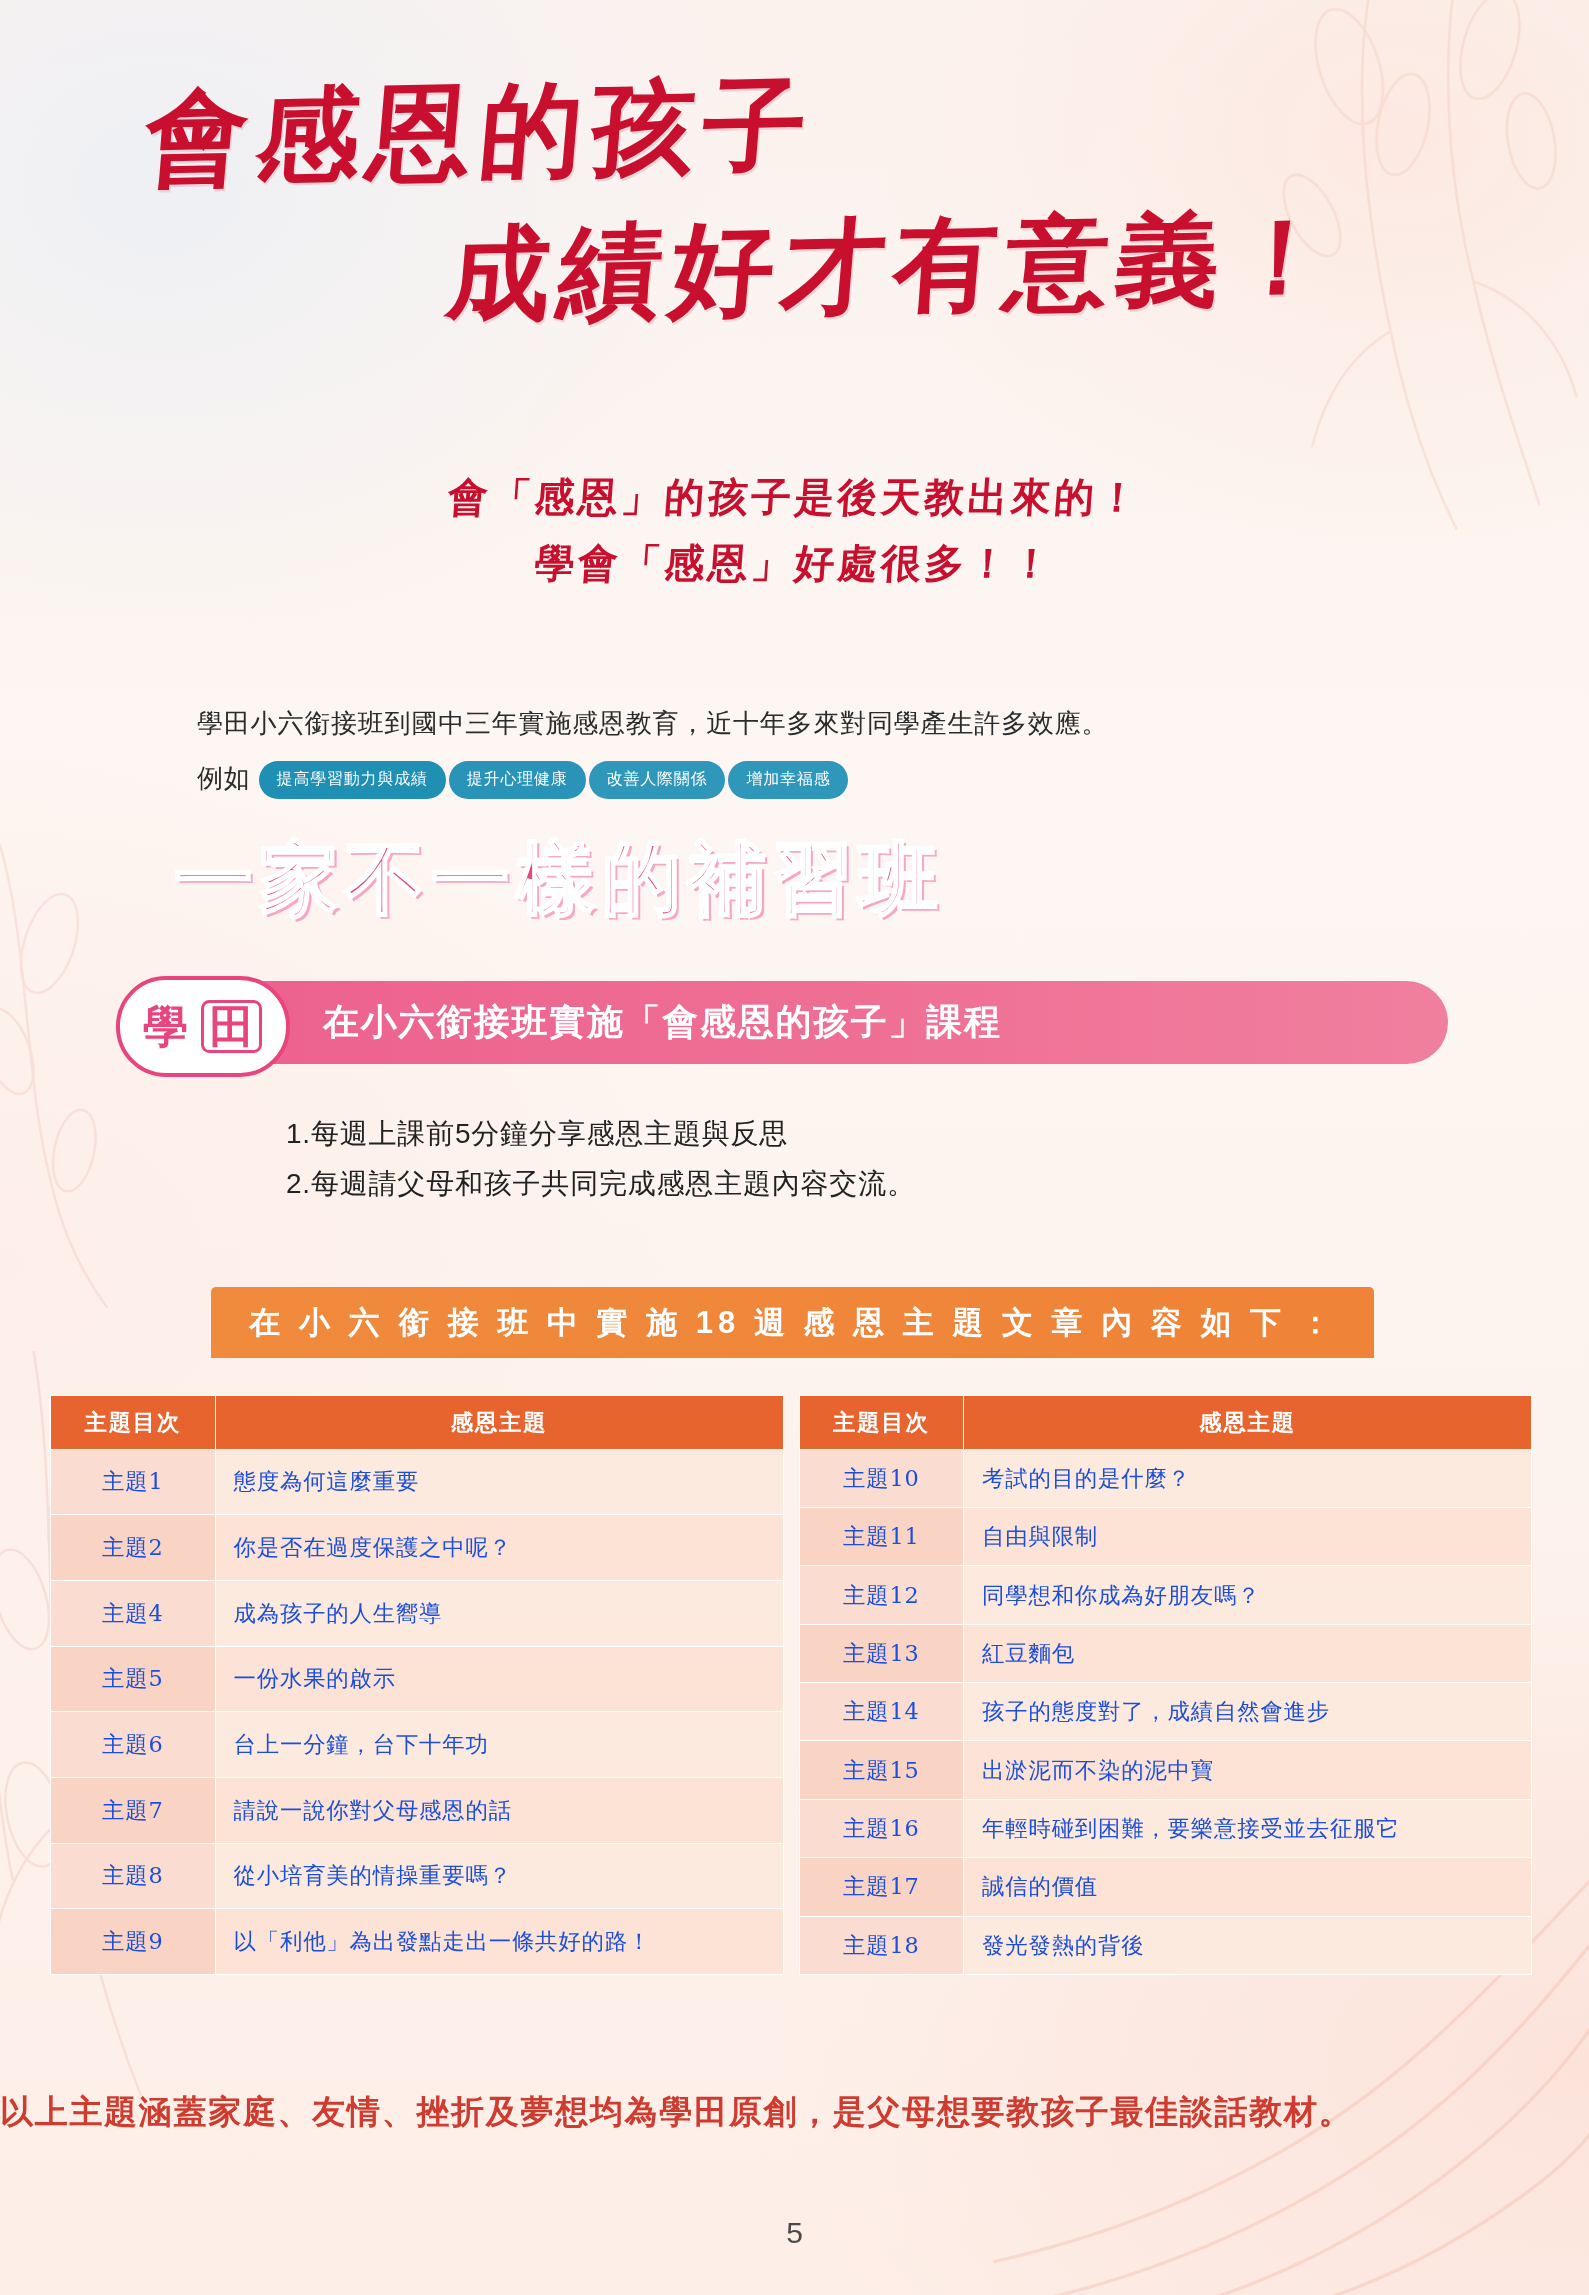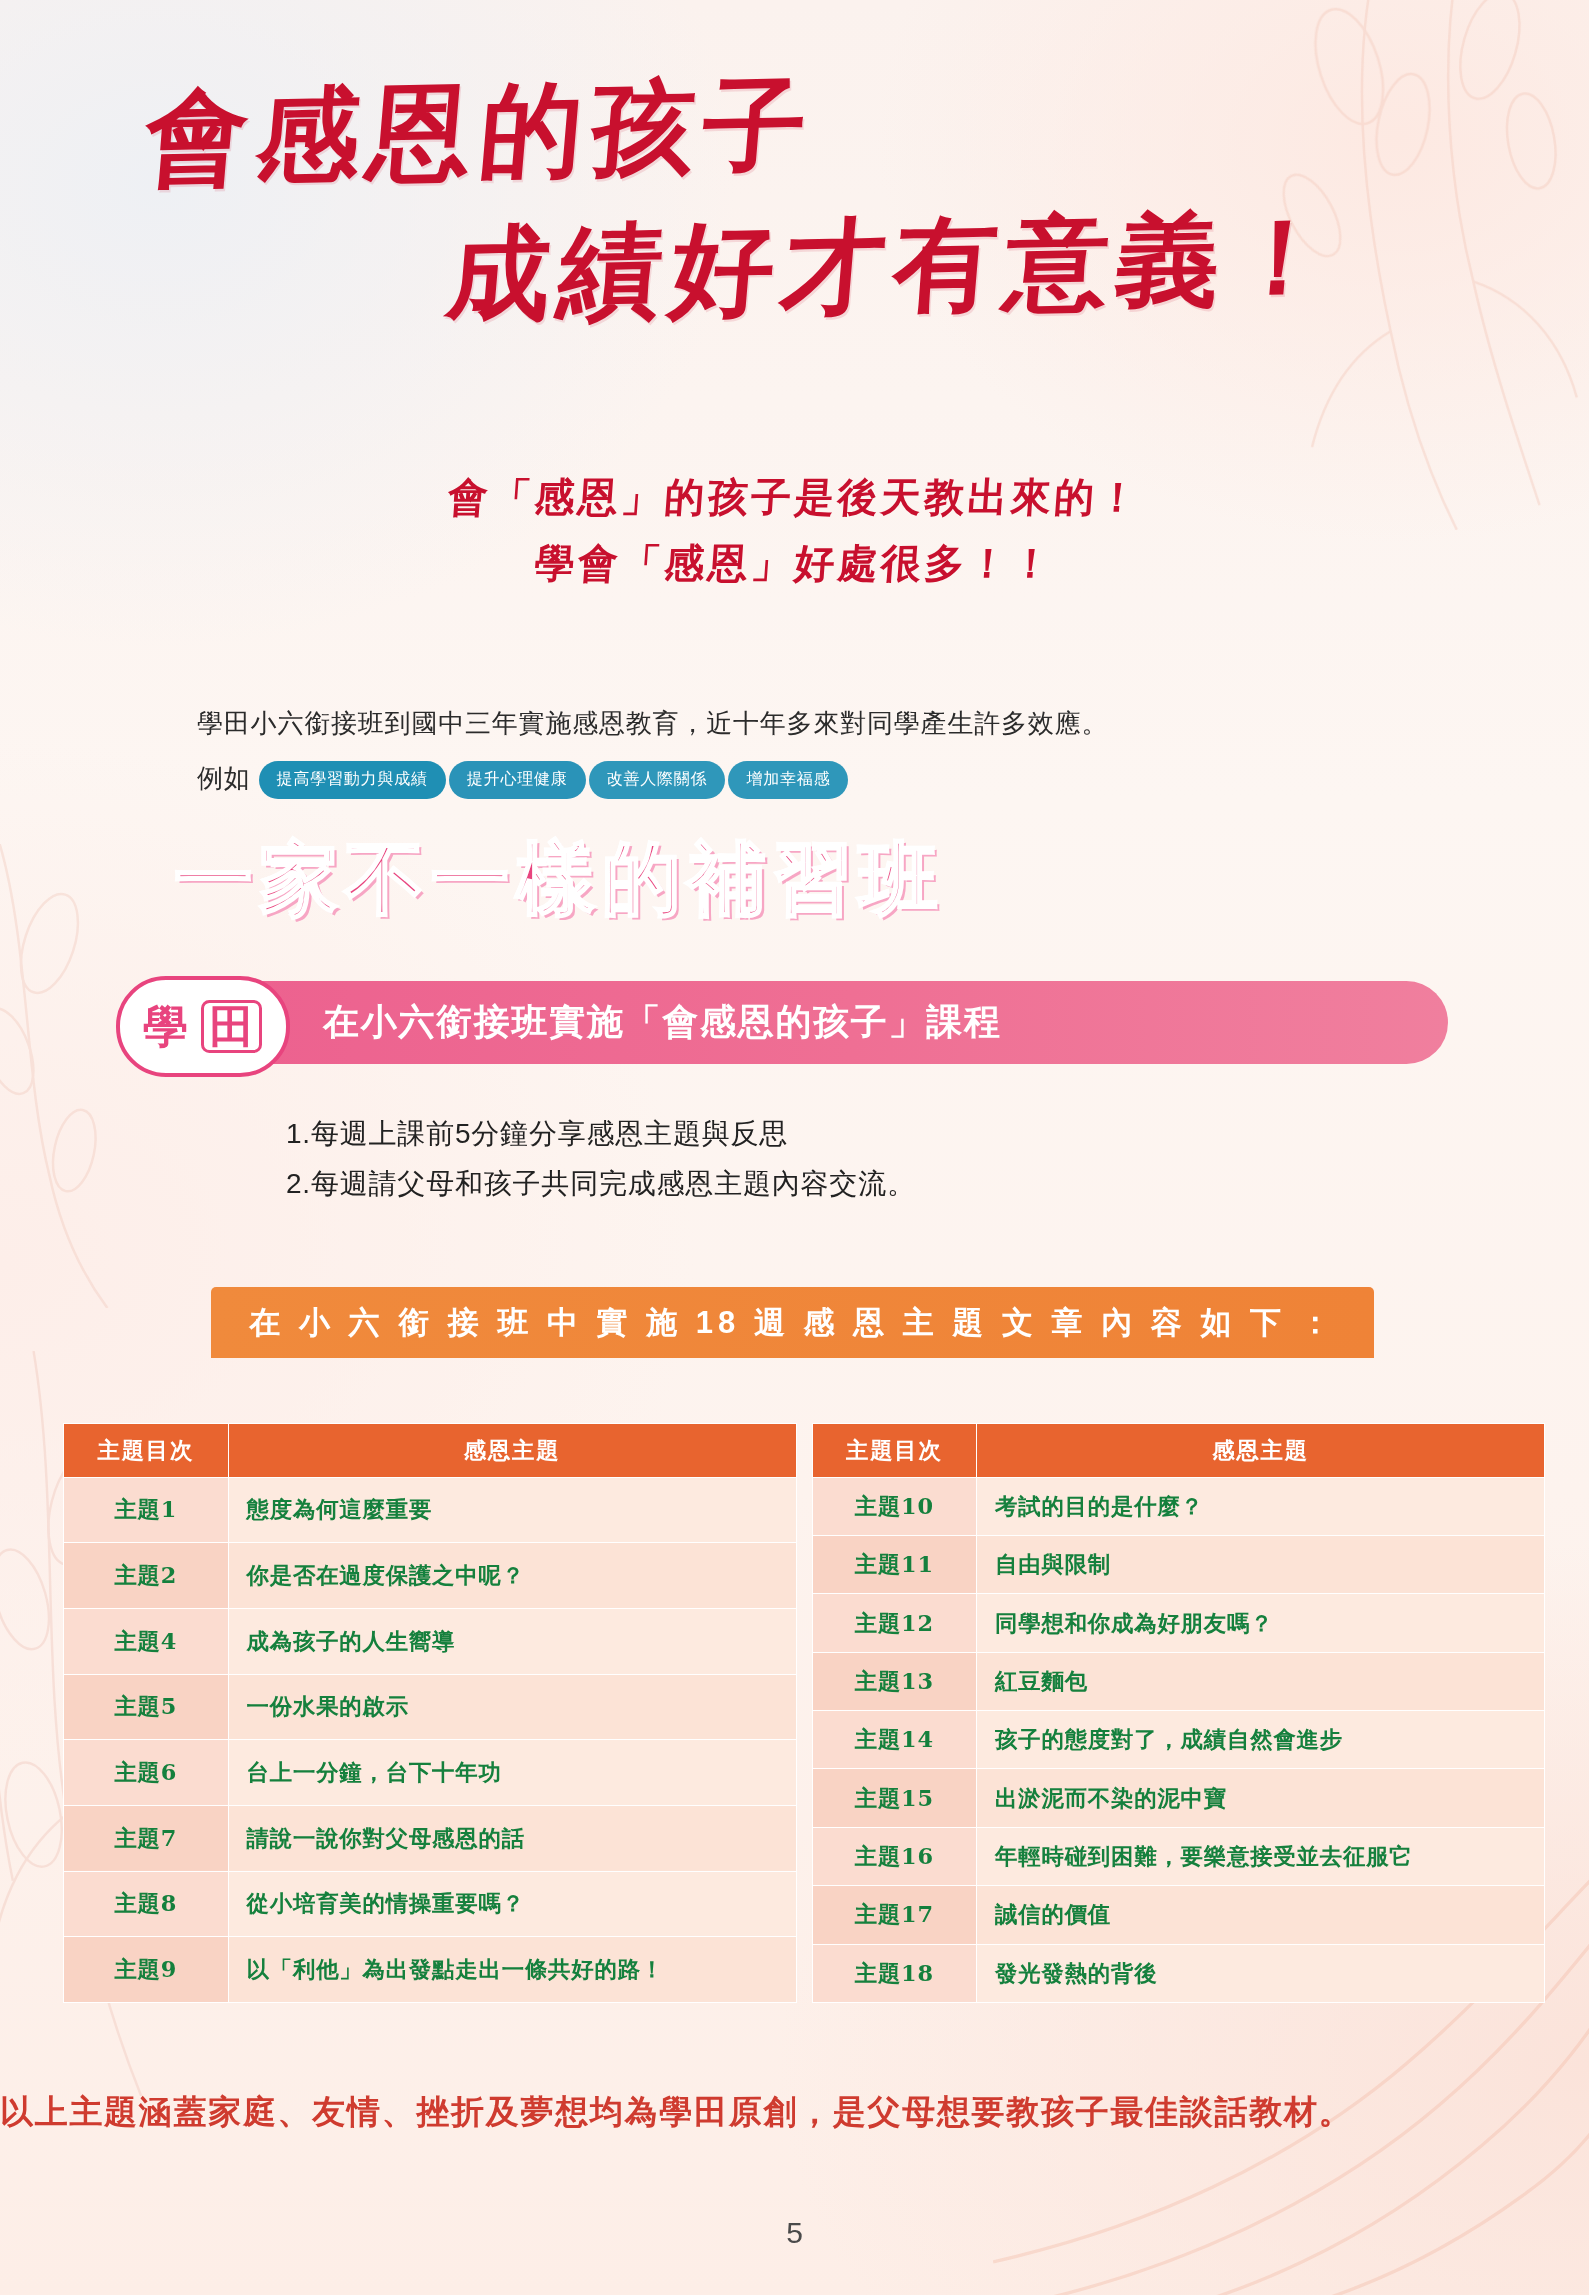--- a/index.html
+++ b/index.html
@@ -208,47 +208,45 @@
     color: #ffffff;
     font-size: 31px;
     font-weight: bold;
     letter-spacing: 5px;
   }
 
   
   .tables {
     position: absolute;
     top: 1395px;
-    left: 63px;
+    left: 50px;
     width: 1482px;
     display: flex;
     gap: 15px;
-    margin-top: 28px;
   }
   .tbl {
     flex: 1 1 0;
     border-collapse: collapse;
     table-layout: fixed;
   }
   .tbl th {
     background: #e8642f;
     color: #ffffff;
     font-size: 22.4px;
     font-weight: bold;
     letter-spacing: 1.7px;
     padding: 10.8px 0;
     border: 1.7px solid #ffffff;
   }
   .tbl td {
     font-size: 22.4px;
-    color: #15803d;
+    color: #1d4ed8;
     padding: 13.2px 8.3px;
     border: 1.7px solid #ffffff;
     font-family: "DejaVu Serif", "Liberation Serif", serif;
-    font-weight: bold;
   }
   .tbl td.idx {
     text-align: center;
     width: 147px;
     background: #fbdcd0;
     letter-spacing: 0.8px;
   }
   .tbl td.txt {
     text-align: left;
     padding-left: 18px;

